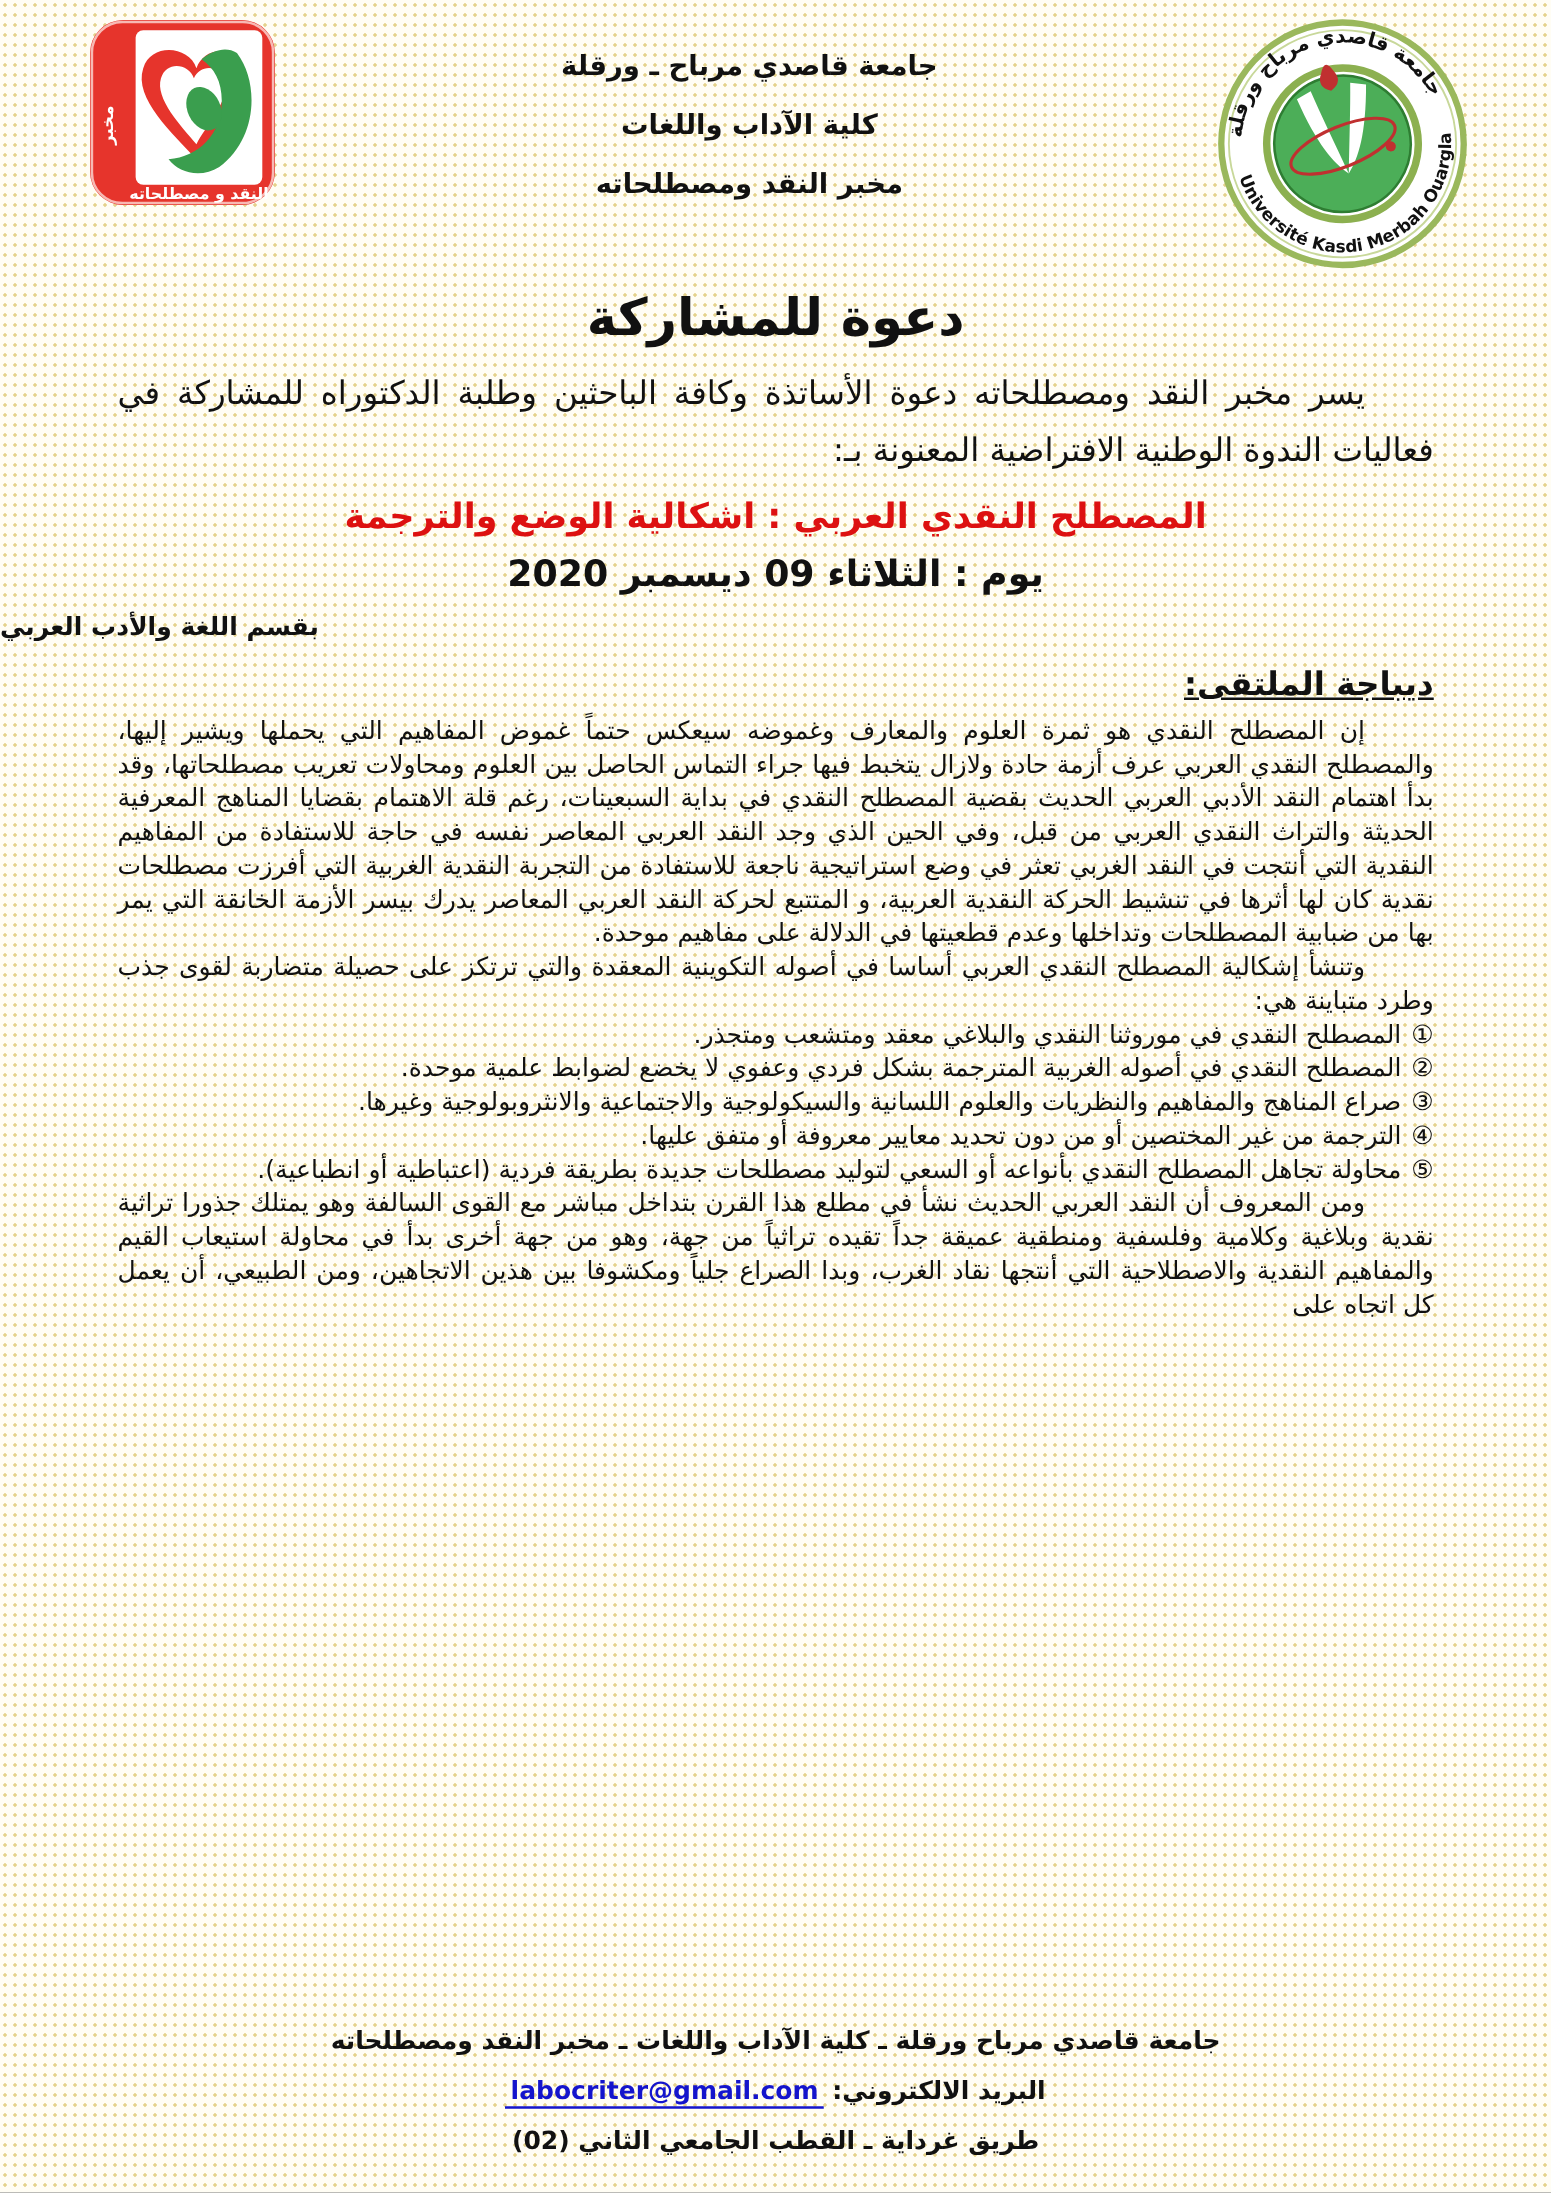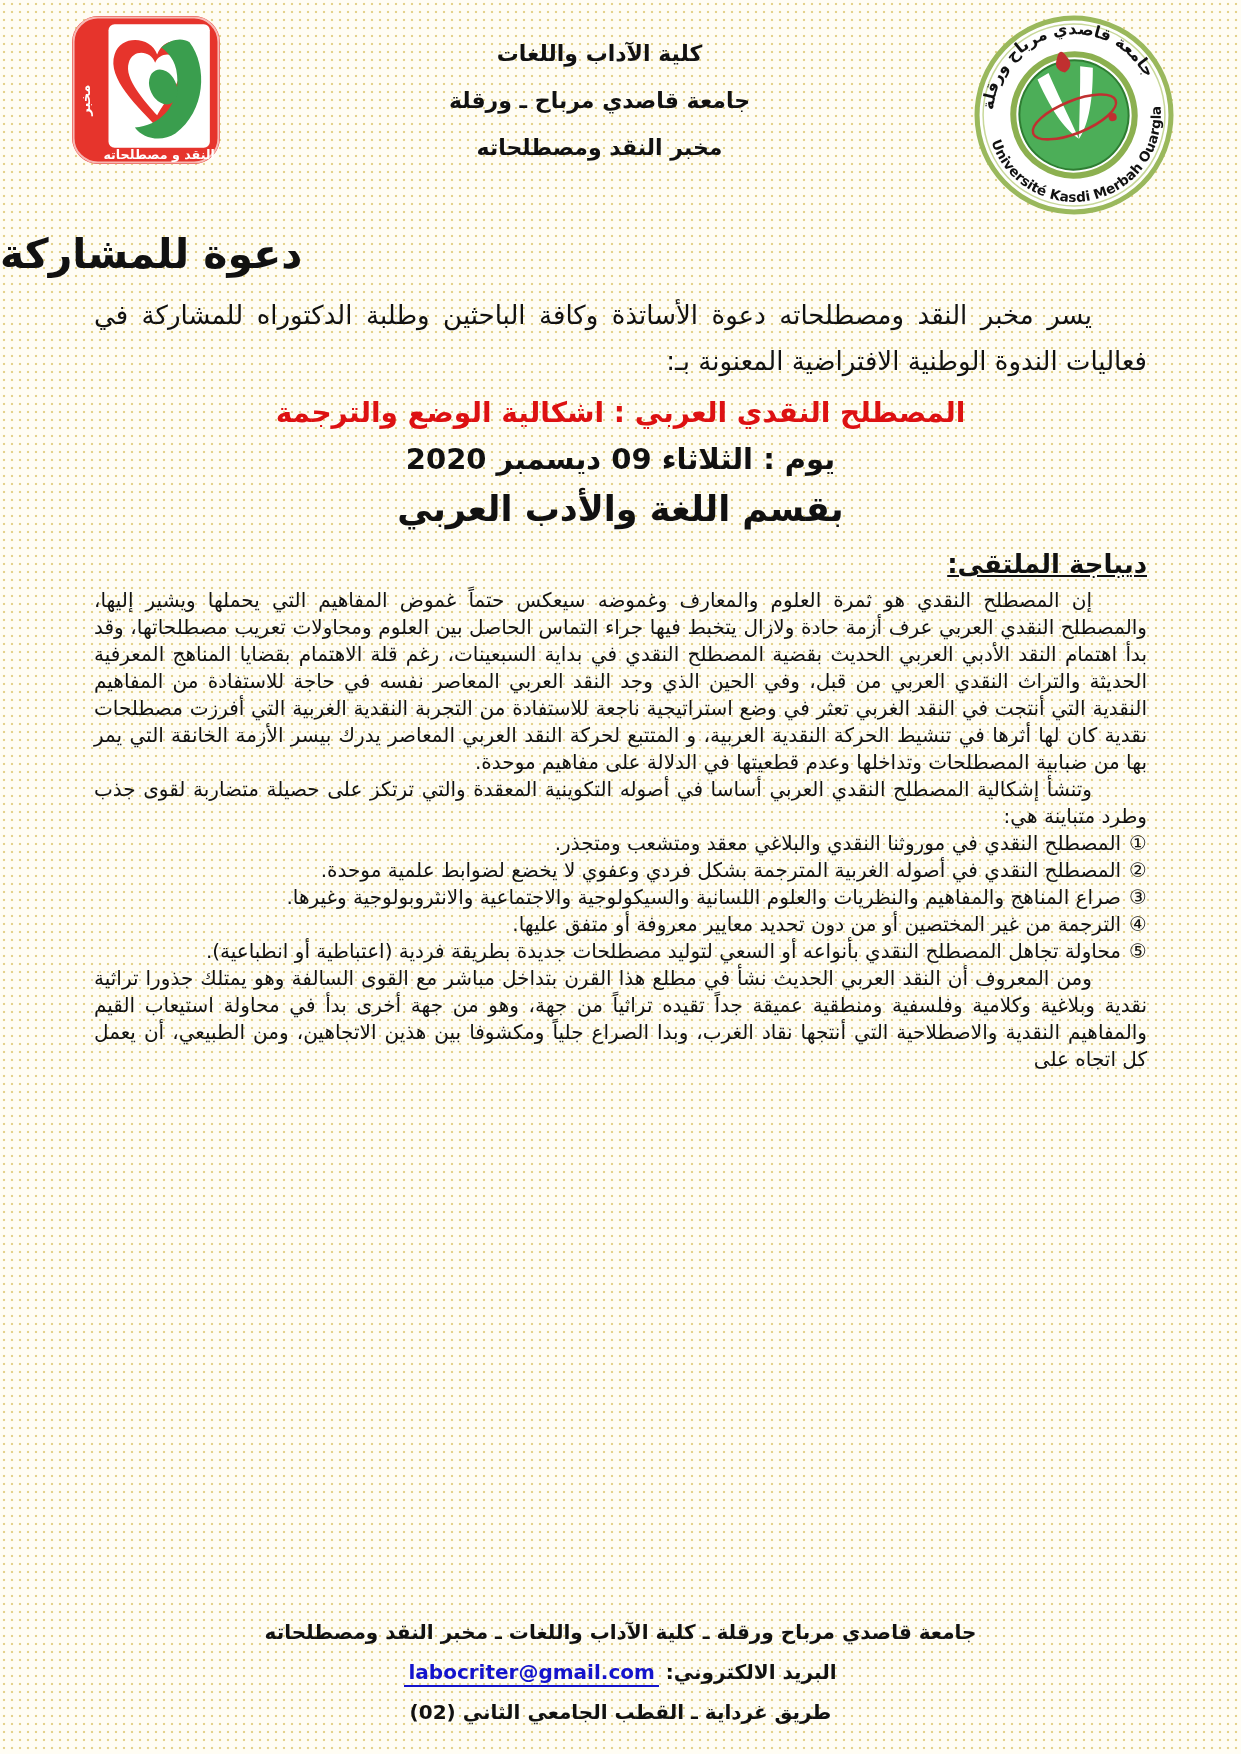--- a/index.html
+++ b/index.html
@@ -15,26 +15,26 @@
     font-family:"DejaVu Sans", sans-serif;
     color:#111;
   }
   
   .header { display:flex; align-items:flex-start; padding:14px 66px 0 70px; }
   .logo-left { width:156px; flex:0 0 auto; }
   .header-center { flex:1; text-align:center; padding-top:16px; }
   .header-line { font-size:22px; font-weight:700; line-height:47px; direction:rtl; }
   .logo-right { width:202px; flex:0 0 auto; }
   
-  .main-title { text-align:left; font-size:41px; font-weight:900; margin-top:10px; letter-spacing:0; }
+  .main-title { text-align:center; font-size:41px; font-weight:900; margin-top:10px; letter-spacing:0; }
   .intro { margin:14px 94px 0 94px; direction:rtl; text-align:justify; text-indent:55px;
            font-size:26px; line-height:46px; }
   .red-title { text-align:center; font-weight:800; font-size:28px; margin-top:12px; }
   .date-line { text-align:center; font-weight:700; font-size:29px; margin-top:13px; direction:rtl; }
-  .dept-line { text-align:center; font-weight:700; font-size:35px; margin-top:13px; direction:rtl; }
+  .dept-line { text-align:left; font-weight:700; font-size:20px; margin-top:13px; direction:rtl; }
   .section-heading { margin:20px 94px 0 94px; direction:rtl; text-align:right;
                      font-size:26px; font-weight:800; }
   .section-heading span { text-decoration:underline;margin-left:48px; }
   
   .body-text { margin:8px 94px 0 94px; direction:rtl; text-align:justify;
                font-size:20px; line-height:27px; }
   .body-text p.para { text-indent:55px; }
   .list-item { text-indent:0; }
   .list-item .marker { margin-left:8px; }
   
@@ -62,22 +62,22 @@
         <path d="M 118 28 C 136 52 134 96 104 118 C 90 127 72 123 64 112 C 88 110 106 92 106 66 C 106 50 100 40 90 33 C 100 25 110 23 118 28 Z" fill="#3a9e4e"></path>
         <ellipse cx="92" cy="72" rx="13" ry="18" transform="rotate(-25 92 72)" fill="#3a9e4e"></ellipse>
 
         <text x="20" y="85" font-size="13" fill="#ffffff" font-weight="bold" text-anchor="middle" transform="rotate(-90 20 85)">مخبر</text>
 
         <text x="88" y="143" font-size="12.5" fill="#ffffff" font-weight="bold" text-anchor="middle">النقد و مصطلحاته</text>
       </svg>
     </div>
 
     <div class="header-center">
+      <div class="header-line">جامعة قاصدي مرباح ـ ورقلة</div>
       <div class="header-line">كلية الآداب واللغات</div>
-      <div class="header-line">جامعة قاصدي مرباح ـ ورقلة</div>
       <div class="header-line">مخبر النقد ومصطلحاته</div>
     </div>
 
     <div class="logo-right">
       <svg width="202" height="202" viewBox="0 0 200 200">
         <defs>
           <path id="arcTop" d="M 20 100 A 80 80 0 0 1 180 100"></path>
           <path id="arcBot" d="M 14 100 A 86 86 0 0 0 186 100"></path>
         </defs>
         <g transform="rotate(-12 100 100)">

